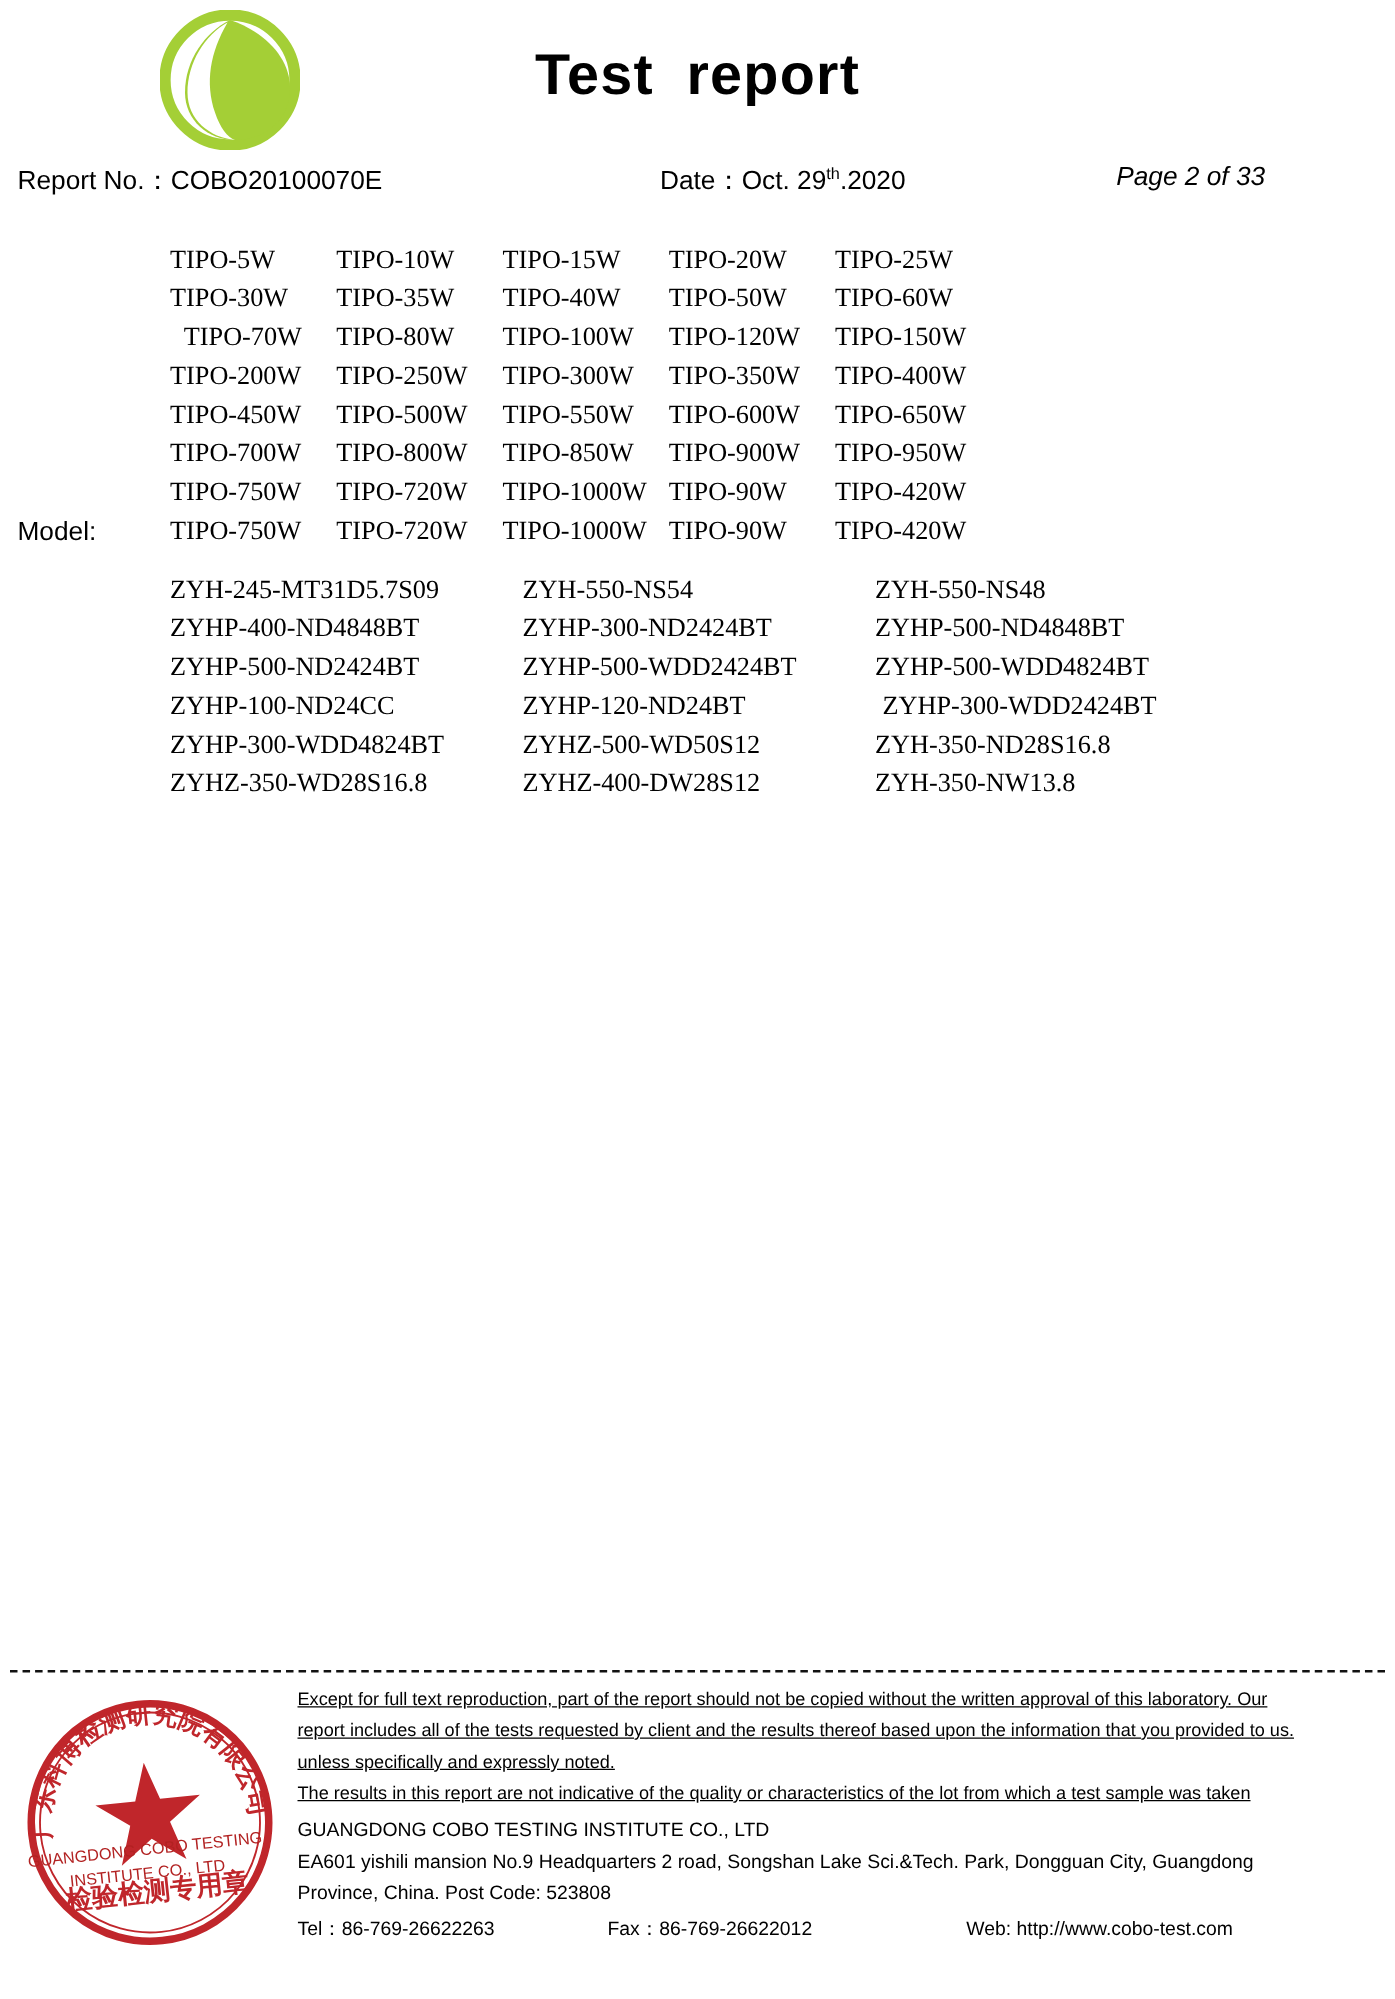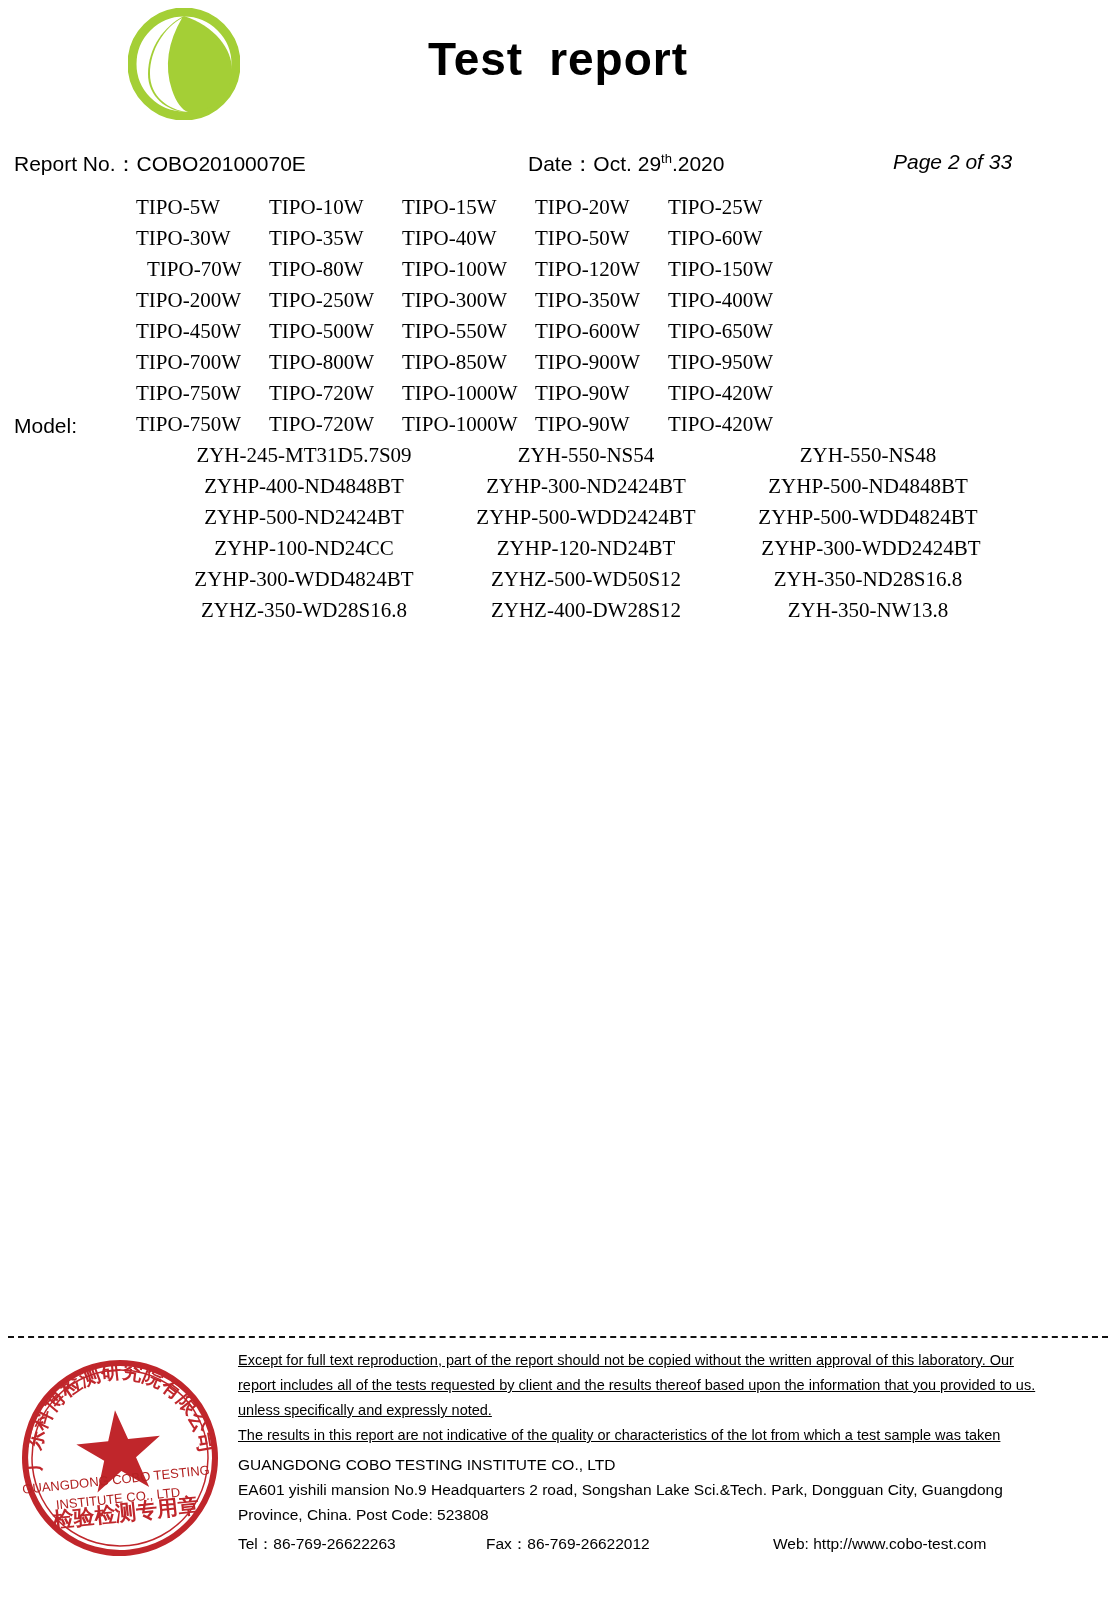--- a/index.html
+++ b/index.html
@@ -47,21 +47,21 @@
   }
   .report-title .gap {
     display: inline-block;
     width: 26px;
   }
 
   
   .meta-row {
     position: absolute;
     left: 0;
-    top: 150px;
+    top: 130px;
     width: 1116px;
     height: 34px;
     font-size: 21px;
   }
   .meta-reportno {
     position: absolute;
     left: 14px;
     top: 0;
     white-space: nowrap;
   }
@@ -110,22 +110,21 @@
   .grid5 .c {
     display: inline-block;
     width: 133px;
     vertical-align: top;
   }
   .grid5 .c.indent {
     text-indent: 11px;
   }
   .grid3 {
     display: block;
-    margin-top: 0px;
-    text-align: center;
+    margin-top: 16px;
   }
   .grid3 .row {
     display: block;
     height: 31px;
     white-space: nowrap;
   }
   .grid3 .c {
     display: inline-block;
     width: 267px;
     vertical-align: top;

